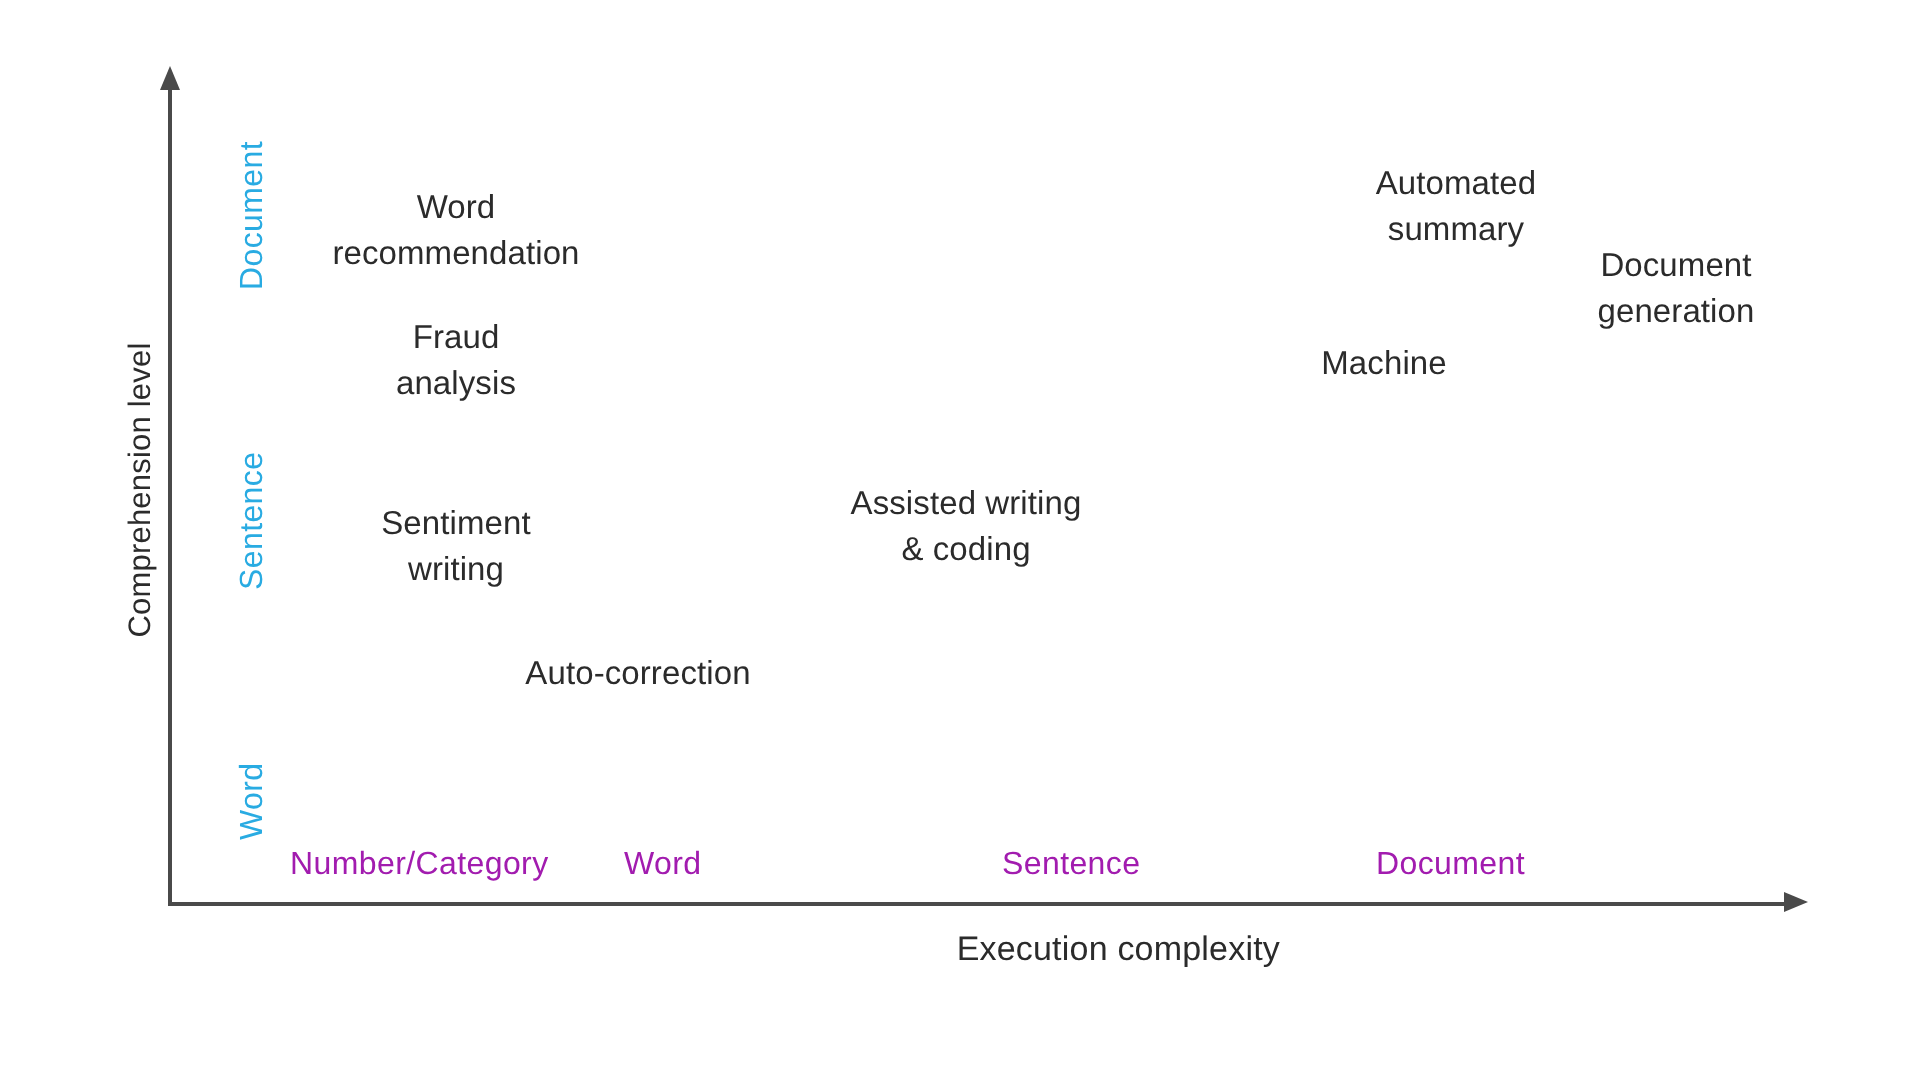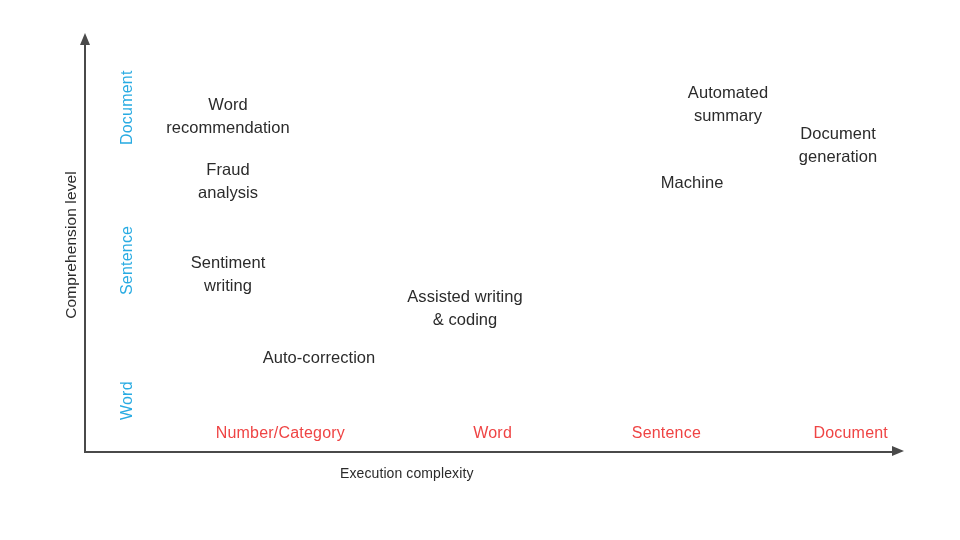--- a/index.html
+++ b/index.html
@@ -68,45 +68,45 @@
     font-size: 15.5px;
     color: #2b2b2b;
     letter-spacing: 0.1px;
     white-space: nowrap;
   }
   #x-axis-title {
     position: absolute;
     left: 340px;
     top: 465px;
     width: 300px;
-    text-align: left;
-    font-size: 14px;
+    text-align: right;
+    font-size: 17px;
     color: #2b2b2b;
     letter-spacing: 0.1px;
     white-space: nowrap;
   }
 
   
   .y-tick {
     position: absolute;
     transform-origin: 0 0;
     transform: rotate(-90deg);
     font-size: 16px;
     color: #29ABE2;
     white-space: nowrap;
     letter-spacing: 0.2px;
   }
   .x-tick {
     position: absolute;
     top: 424px;
     font-size: 16px;
-    color: #ef4444;
+    color: #a21caf;
     white-space: nowrap;
     letter-spacing: 0.2px;
-    text-align: right;
+    text-align: left;
   }
 
   
   .point-label {
     position: absolute;
     font-size: 16.5px;
     line-height: 1.42;
     color: #2b2b2b;
     text-align: center;
     white-space: pre-line;
@@ -137,23 +137,23 @@
 
   <div class="point-label" style="left: 108px; top: 93px; width: 240px;">Word
 recommendation</div>
 
   <div class="point-label" style="left: 128px; top: 158px; width: 200px;">Fraud
 analysis</div>
 
   <div class="point-label" style="left: 128px; top: 251px; width: 200px;">Sentiment
 writing</div>
 
-  <div class="point-label" style="left: 219px; top: 326px; width: 200px; margin-top: 20px;">Auto-correction</div>
+  <div class="point-label" style="left: 219px; top: 326px; width: 200px;">Auto-correction</div>
 
-  <div class="point-label" style="left: 355px; top: 241px; width: 220px; margin-top: 44px;">Assisted writing
+  <div class="point-label" style="left: 373px; top: 241px; width: 220px;">Assisted writing
 &amp; coding</div>
 
 
   <div class="point-label" style="left: 592px; top: 171px; width: 200px;">Machine</div>
 
   <div class="point-label" style="left: 628px; top: 81px; width: 200px; text-align: center;">Automated
 summary</div>
 
   <div class="point-label" style="left: 738px; top: 122px; width: 200px;">Document
 generation</div>

